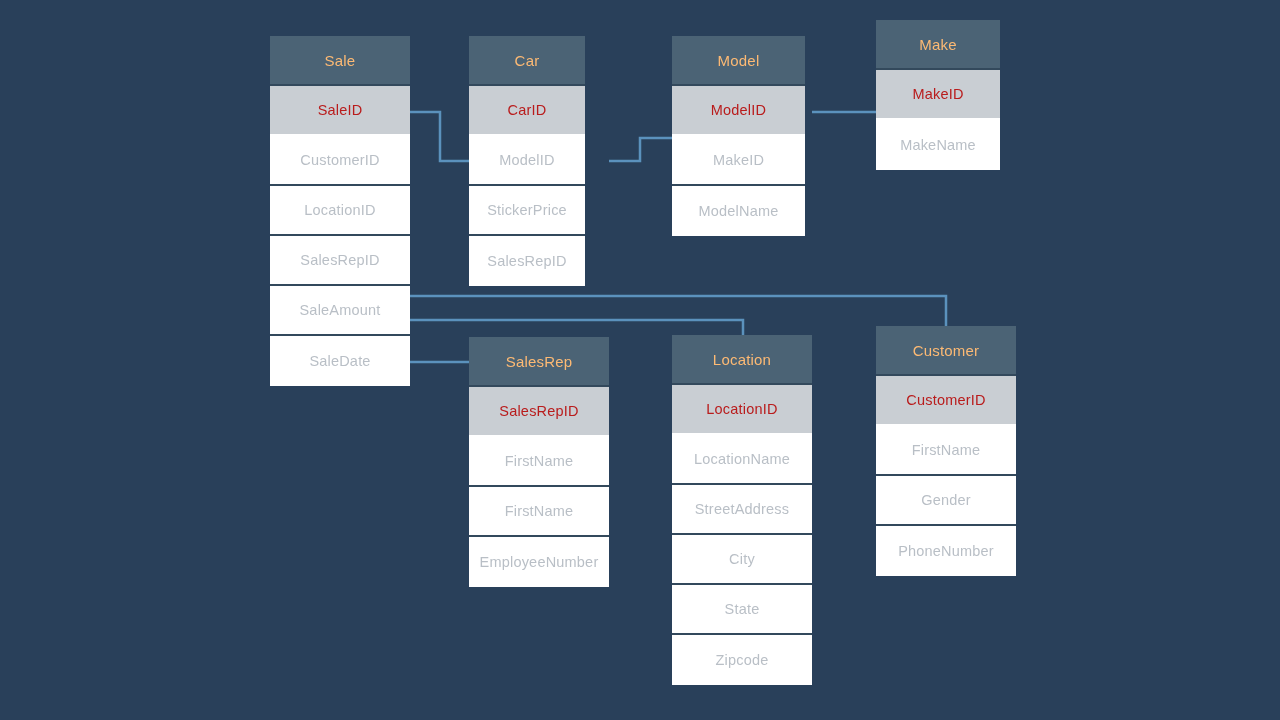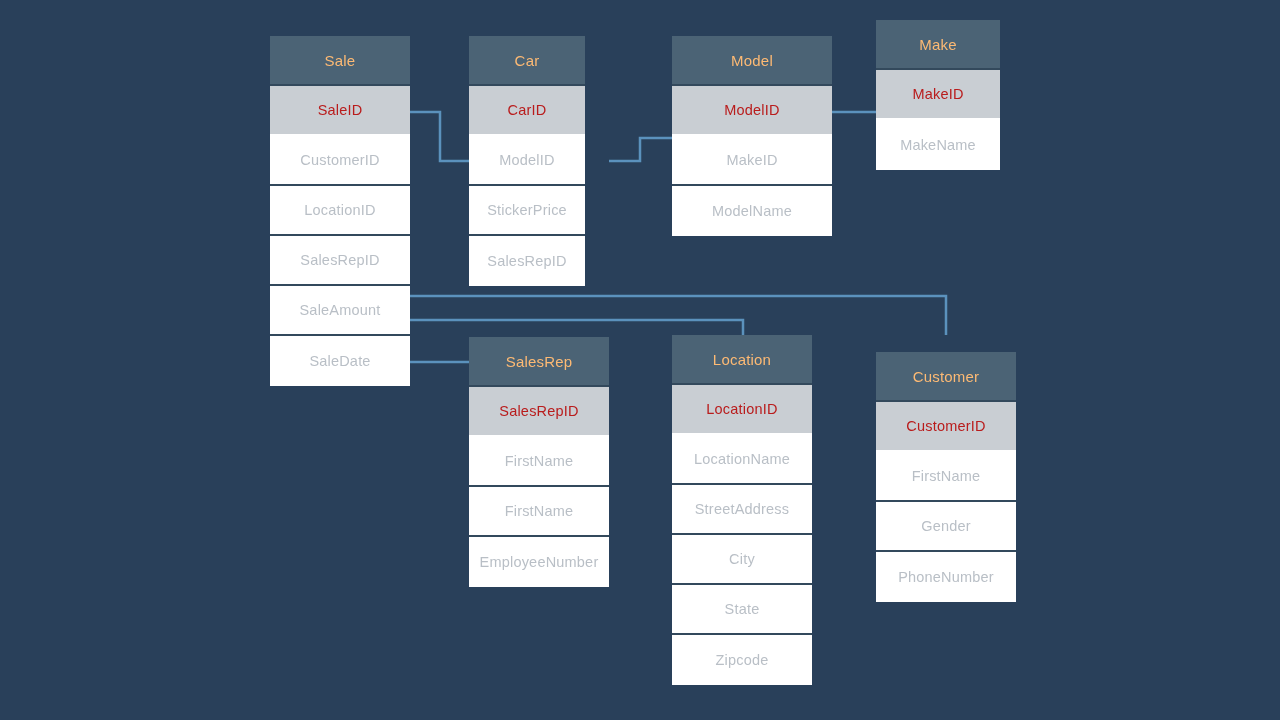--- a/index.html
+++ b/index.html
@@ -85,21 +85,21 @@
         <div class="field">SaleAmount</div>
         <div class="field last">SaleDate</div>
       </div>
       <div class="entity" style="left: 469px; top: 36px; width: 116px;">
         <div class="entity-header">Car</div>
         <div class="field pk">CarID</div>
         <div class="field">ModelID</div>
         <div class="field">StickerPrice</div>
         <div class="field last">SalesRepID</div>
       </div>
-      <div class="entity" style="left: 672px; top: 36px; width: 160px; text-align: center;">
+      <div class="entity" style="left: 672px; top: 36px; width: 133px; text-align: center;">
         <div class="entity-header">Model</div>
         <div class="field pk">ModelID</div>
         <div class="field">MakeID</div>
         <div class="field last">ModelName</div>
       </div>
       <div class="entity" style="left: 876px; top: 20px; width: 124px;">
         <div class="entity-header">Make</div>
         <div class="field pk">MakeID</div>
         <div class="field last">MakeName</div>
       </div>
@@ -112,21 +112,21 @@
       </div>
       <div class="entity" style="left: 672px; top: 335px; width: 140px;">
         <div class="entity-header">Location</div>
         <div class="field pk">LocationID</div>
         <div class="field">LocationName</div>
         <div class="field">StreetAddress</div>
         <div class="field">City</div>
         <div class="field">State</div>
         <div class="field last">Zipcode</div>
       </div>
-      <div class="entity" style="left: 876px; top: 352px; width: 140px;">
+      <div class="entity" style="left: 876px; top: 326px; width: 140px;">
         <div class="entity-header">Customer</div>
         <div class="field pk">CustomerID</div>
         <div class="field">FirstName</div>
         <div class="field">Gender</div>
         <div class="field last">PhoneNumber</div>
       </div>
     </div>
 
 </div>
 

